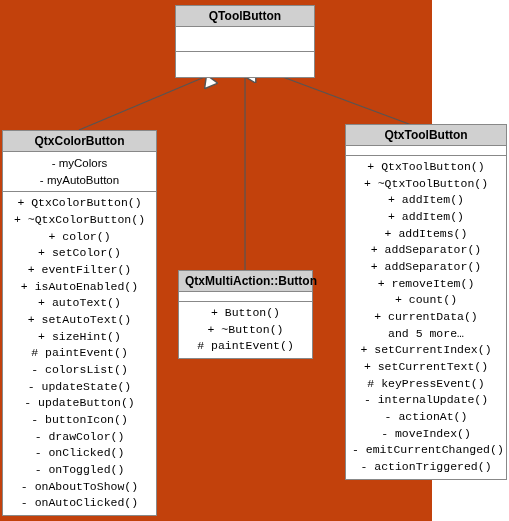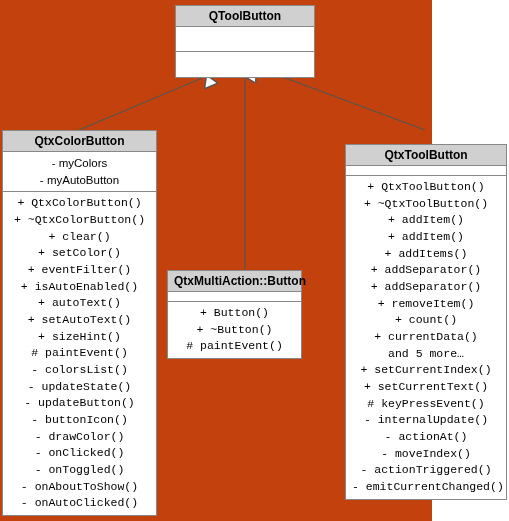--- a/index.html
+++ b/index.html
@@ -91,70 +91,70 @@
 
   <div class="uml-box" style="left:2px; top:130px; width:155px;">
     <div class="box-header">QtxColorButton</div>
     <div class="box-section">
       <div>- myColors</div>
       <div>- myAutoButton</div>
     </div>
     <div class="box-section">
       <div>+ QtxColorButton()</div>
       <div>+ ~QtxColorButton()</div>
-      <div>+ clear()</div>
+      <div>+ color()</div>
       <div>+ setColor()</div>
       <div>+ eventFilter()</div>
       <div>+ isAutoEnabled()</div>
       <div>+ autoText()</div>
       <div>+ setAutoText()</div>
       <div>+ sizeHint()</div>
       <div># paintEvent()</div>
       <div>- colorsList()</div>
       <div>- updateState()</div>
       <div>- updateButton()</div>
       <div>- buttonIcon()</div>
       <div>- drawColor()</div>
       <div>- onClicked()</div>
       <div>- onToggled()</div>
       <div>- onAboutToShow()</div>
       <div>- onAutoClicked()</div>
 
     </div>
   </div>
 
-  <div class="uml-box" style="left:167px; top:270px; width:135px;">
+  <div class="uml-box" style="left:178px; top:270px; width:135px;">
     <div class="box-header">QtxMultiAction::Button</div>
     <div class="box-section" style="min-height:10px;"></div>
     <div class="box-section">
       <div>+ Button()</div>
       <div>+ ~Button()</div>
       <div># paintEvent()</div>
     </div>
   </div>
 
-  <div class="uml-box" style="left:345px; top:144px; width:162px;">
+  <div class="uml-box" style="left:345px; top:124px; width:162px;">
     <div class="box-header">QtxToolButton</div>
     <div class="box-section" style="min-height:10px;"></div>
     <div class="box-section">
       <div>+ QtxToolButton()</div>
       <div>+ ~QtxToolButton()</div>
       <div>+ addItem()</div>
       <div>+ addItem()</div>
       <div>+ addItems()</div>
       <div>+ addSeparator()</div>
       <div>+ addSeparator()</div>
       <div>+ removeItem()</div>
       <div>+ count()</div>
       <div>+ currentData()</div>
       <div>and 5 more…</div>
       <div>+ setCurrentIndex()</div>
       <div>+ setCurrentText()</div>
       <div># keyPressEvent()</div>
       <div>- internalUpdate()</div>
       <div>- actionAt()</div>
       <div>- moveIndex()</div>
+      <div>- emitCurrentChanged()</div>
       <div>- actionTriggered()</div>
-      <div>- emitCurrentChanged()</div>
     </div>
   </div>
 
 </div>
 
 </body></html>

